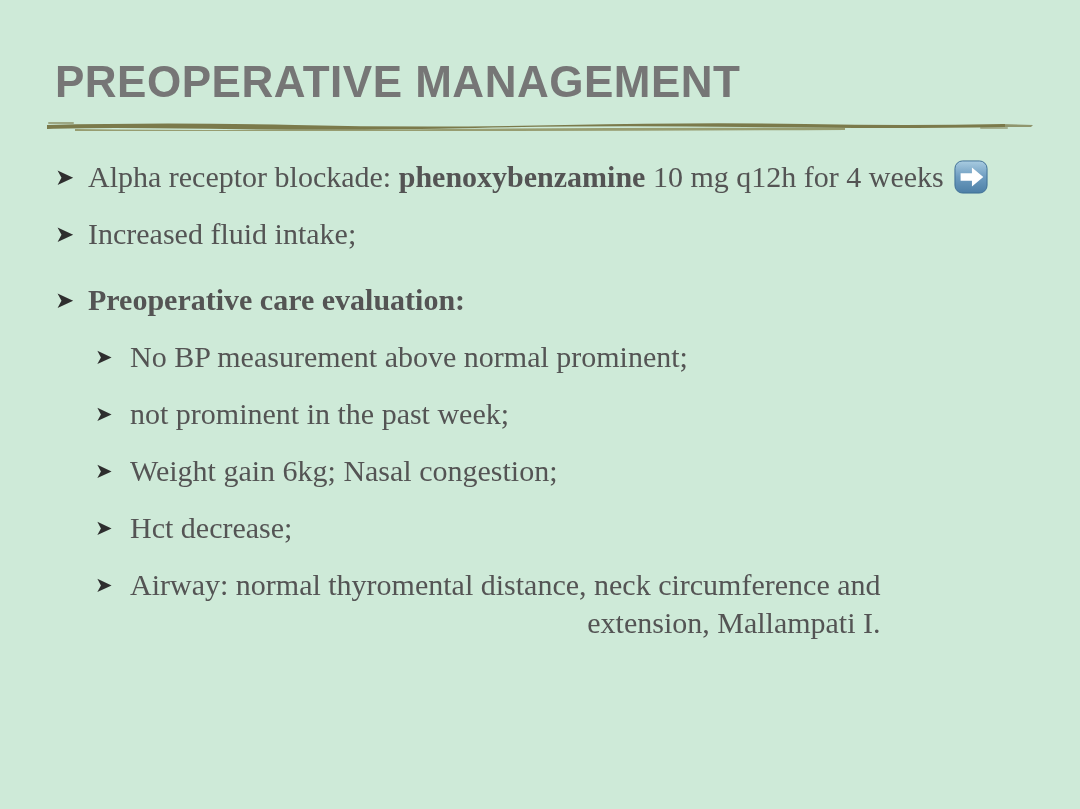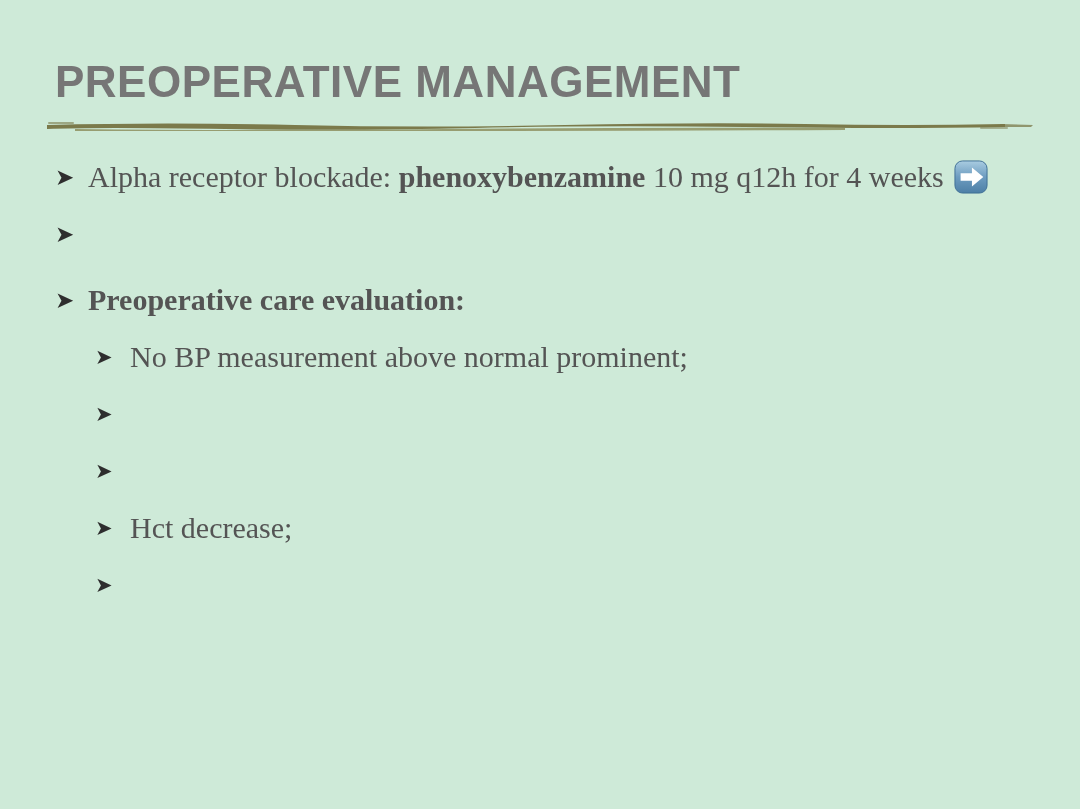--- a/index.html
+++ b/index.html
@@ -72,51 +72,62 @@
                 </defs>
                 <rect x="1" y="1" width="34" height="34" rx="8" fill="url(#ag)" stroke="#3d6c94" stroke-width="1"></rect>
                 <path d="M7 14 h12 v-6 l12 10 -12 10 v-6 H7 z" fill="#ffffff"></path>
               </svg></span>
         </div>
       </div>
     </div>
 
     <div class="row l1">
       <span class="marker">➤</span>
+      <div class="text">
+        <div class="line">Increased fluid intake;</div>
+      </div>
     </div>
 
     <div class="row l1 gap-before">
       <span class="marker">➤</span>
       <div class="text">
         <div class="line bold-line">Preoperative care evaluation:</div>
       </div>
     </div>
 
     <div class="row l2">
       <span class="marker">➤</span>
       <div class="text">
         <div class="line">No BP measurement above normal prominent;</div>
       </div>
     </div>
 
     <div class="row l2">
       <span class="marker">➤</span>
       <div class="text">
+        <div class="line">not prominent in the past week;</div>
       </div>
     </div>
 
     <div class="row l2">
       <span class="marker">➤</span>
+      <div class="text">
+        <div class="line">Weight gain 6kg; Nasal congestion;</div>
+      </div>
     </div>
 
     <div class="row l2">
       <span class="marker">➤</span>
       <div class="text">
         <div class="line">Hct decrease;</div>
       </div>
     </div>
 
     <div class="row l2">
       <span class="marker">➤</span>
+      <div class="text">
+        <div class="line">Airway: normal thyromental distance, neck circumference and</div>
+        <div class="line">extension, Mallampati I.</div>
+      </div>
     </div>
 
   </div>
 </div>
 
 </body></html>

